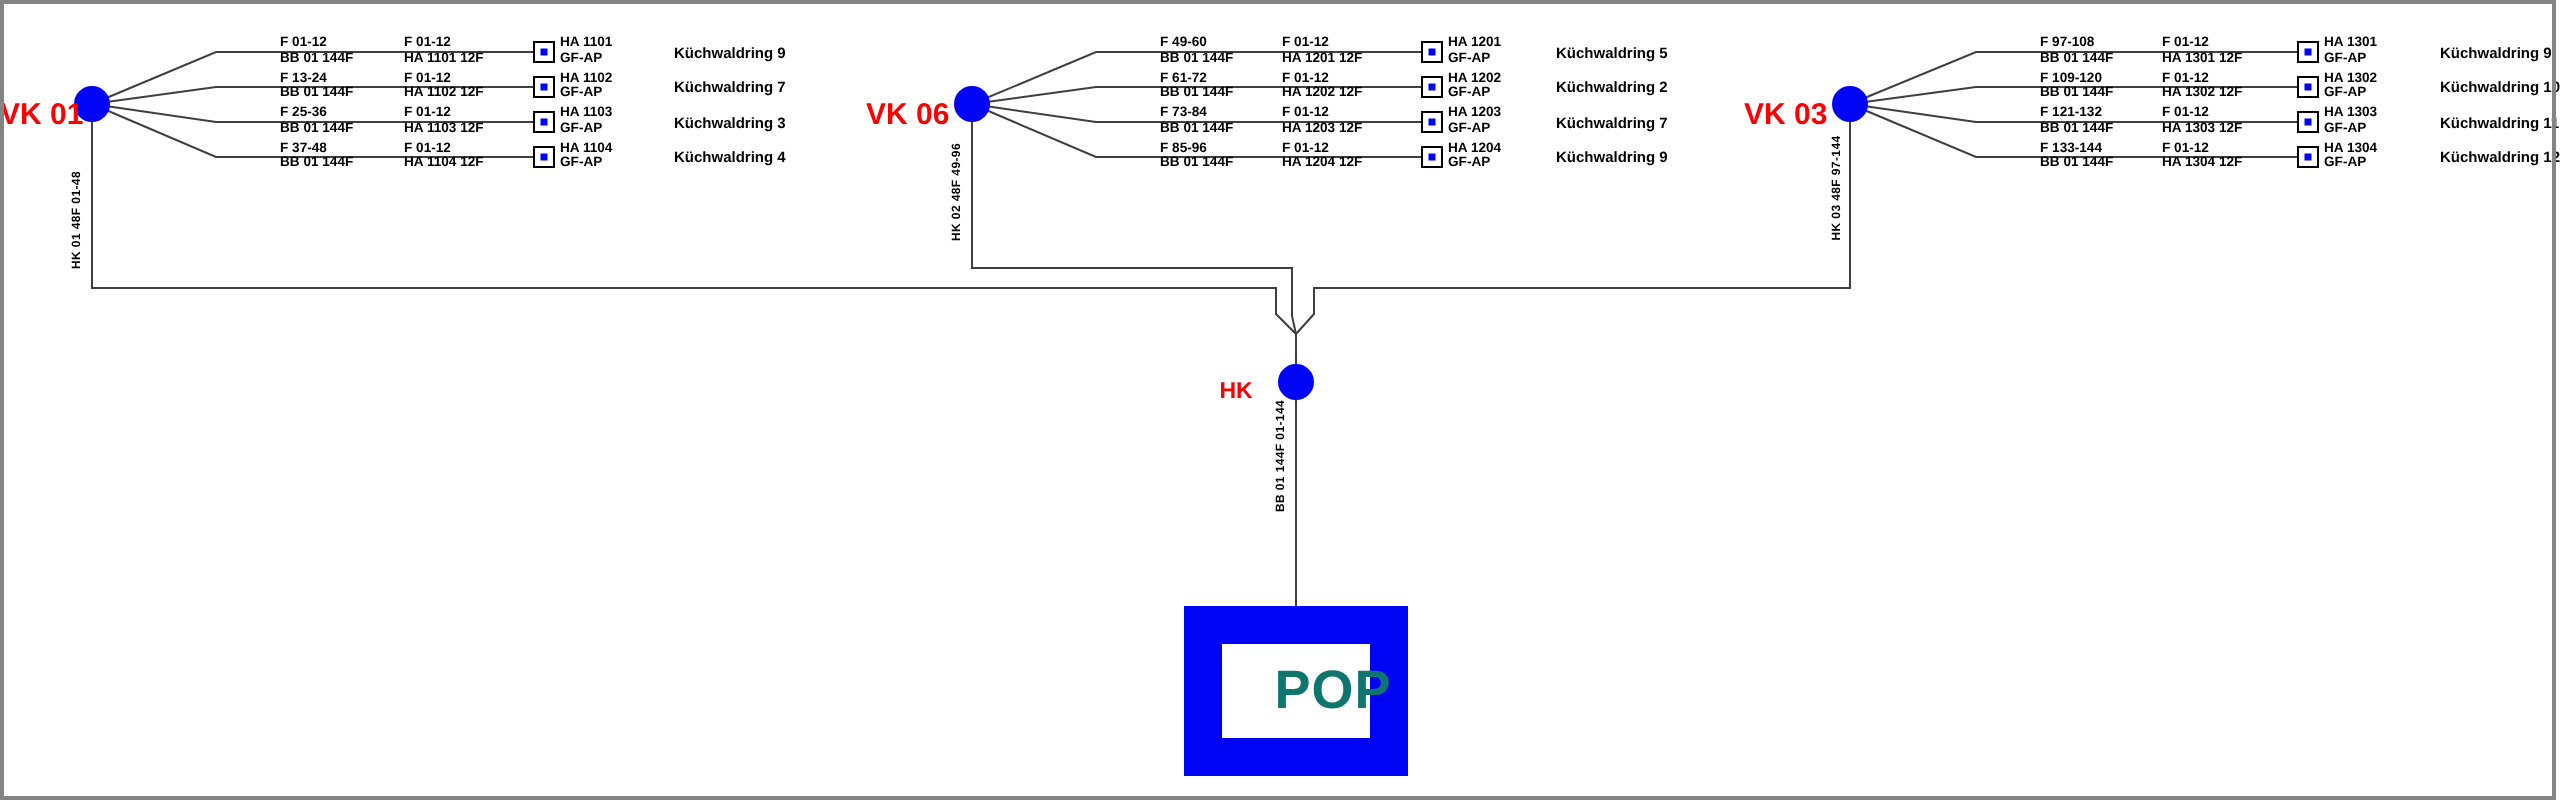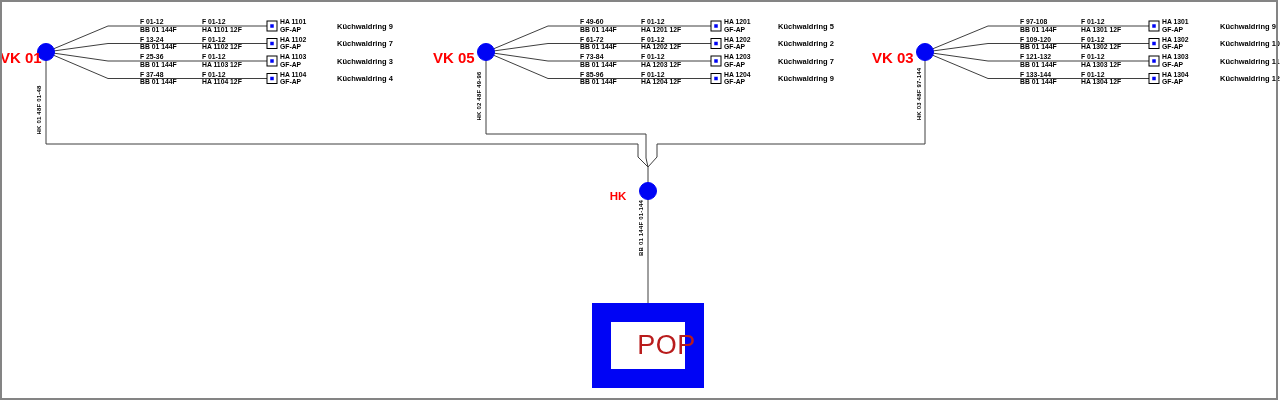--- a/index.html
+++ b/index.html
@@ -40,21 +40,21 @@
     transform:translate(-50%,-50%) rotate(-90deg);letter-spacing:0.2px;
   }
   .popbox{
     position:absolute;left:592px;top:303px;width:112px;height:85px;
     background:var(--node_blue);
   }
   .popinner{
     position:absolute;left:19px;top:19px;width:74px;height:47px;background:#ffffff;
     display:flex;align-items:center;justify-content:center;
   }
-  .poptext{font-size:27px;line-height:27px;font-weight:400;color:#b91c1c;letter-spacing:0.5px;margin-left:37px;}
+  .poptext{font-size:27px;line-height:27px;font-weight:700;color:#0f766e;letter-spacing:0.5px;margin-left:37px;}
 </style>
 </head>
 <body>
 
 <div id="canvas">
 
   <svg width="1282" height="404" viewBox="0 0 1282 404">
 
     <g>
       <path class="wire" d="M46,52 L108,26 H267"></path>
@@ -134,21 +134,21 @@
         <rect class="gfap-box" x="1149" y="56" width="10" height="10"></rect>
         <rect class="gfap-dot" x="1152.25" y="59.25" width="3.5" height="3.5"></rect>
       </g>
     <g>
         <rect class="gfap-box" x="1149" y="73.5" width="10" height="10"></rect>
         <rect class="gfap-dot" x="1152.25" y="76.75" width="3.5" height="3.5"></rect>
       </g>
   </svg>
 
   <div class="nodelabel" style="left:0;width:34px;top:53px;">VK 01</div>
-  <div class="nodelabel" style="left:433px;width:40px;top:53px;">VK 05</div>
+  <div class="nodelabel" style="left:433px;width:40px;top:53px;">VK 06</div>
   <div class="nodelabel" style="left:872px;width:40px;top:53px;">VK 03</div>
   <div class="nodelabel hklabel" style="left:600px;width:36px;top:191px;text-align:center;">HK</div>
 
   <div class="vfeed" style="left:39px;top:110px;">HK 01 48F 01-48</div>
   <div class="vfeed" style="left:479px;top:96px;">HK 02 48F 49-96</div>
   <div class="vfeed" style="left:919px;top:94px;">HK 03 48F 97-144</div>
   <div class="vfeed" style="left:641px;top:228px;">BB 01 144F 01-144</div>
 
   <div class="popbox">
     <div class="popinner">

